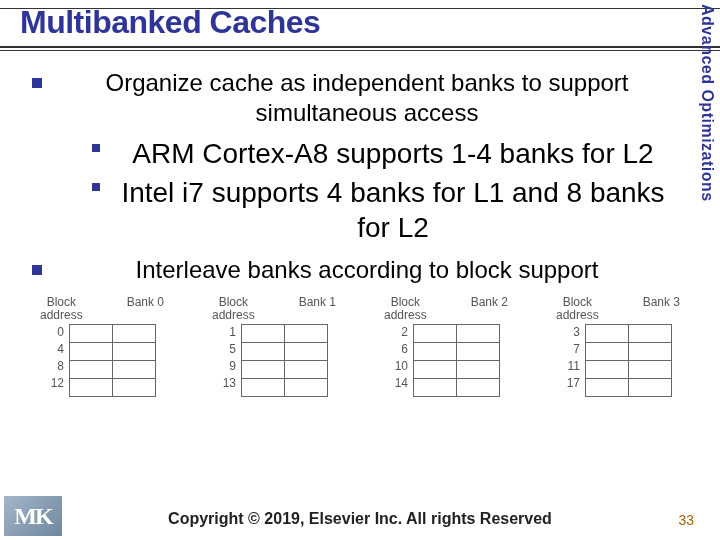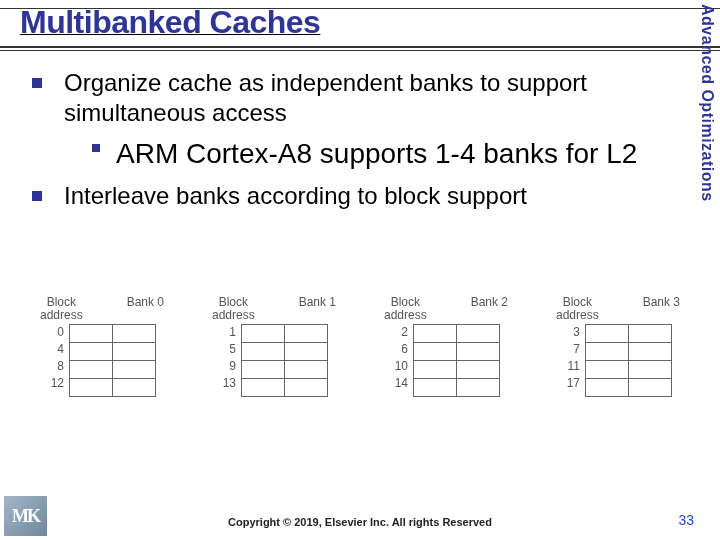--- a/index.html
+++ b/index.html
@@ -15,21 +15,20 @@
   }
   .slide {
     width: 720px;
     height: 540px;
     position: relative;
     box-sizing: border-box;
   }
   .title-bar {
     position: relative;
     padding: 4px 4px 2px 20px;
-    text-decoration: underline;
   }
   .title-text {
     font-size: 32px;
     font-weight: bold;
     color: #2f3596;
     letter-spacing: -0.5px;
   }
   .rule {
     height: 0;
     border-top: 2px solid #333;
@@ -63,20 +62,21 @@
     list-style: none;
     padding-left: 0;
     margin: 6px 0 0 0;
     font-size: 24px;
   }
   ul.level1 > li {
     position: relative;
     padding-left: 34px;
     margin-bottom: 10px;
     line-height: 1.25;
+    text-align: center;
   }
   ul.level1 > li::before {
     content: "";
     position: absolute;
     left: 2px;
     top: 10px;
     width: 10px;
     height: 10px;
     background: #2f3596;
   }
@@ -159,45 +159,45 @@
     height: 15px;
     background: #fff;
   }
 
   .footer-copy {
     position: absolute;
     bottom: 12px;
     left: 0;
     right: 0;
     text-align: center;
-    font-size: 11px;
+    font-size: 16px;
     font-weight: bold;
     color: #222;
   }
   .page-num {
     position: absolute;
     bottom: 12px;
     right: 26px;
     font-size: 14px;
-    color: #1d4ed8;
+    color: #a16207;
   }
   .logo {
     position: absolute;
     bottom: 4px;
     left: 4px;
-    width: 43px;
+    width: 58px;
     height: 40px;
     background: linear-gradient(135deg, #a3b6c9, #6f879e);
     display: flex;
     align-items: center;
     justify-content: center;
     color: #fff;
     font-family: Georgia, serif;
     font-weight: bold;
-    font-size: 18px;
+    font-size: 24px;
     letter-spacing: -2px;
   }
 </style>
 </head>
 <body>
 
 <div class="slide">
 
   <div class="rule thin r1"></div>
 
@@ -210,20 +210,23 @@
 
   <div class="side-label">Advanced Optimizations</div>
 
   <div class="body">
     <ul class="level1">
       <li>
         <span>Organize cache as independent banks to support simultaneous access</span>
         <ul class="level2">
           <li>
             <span>ARM Cortex-A8 supports 1-4 banks for L2</span>
+          </li>
+          <li>
+            <span>Intel i7 supports 4 banks for L1 and 8 banks for L2</span>
           </li>
         </ul>
       </li>
       <li>
         <span>Interleave banks according to block support</span>
       </li>
     </ul>
   </div>
 
   <div class="diagram">

